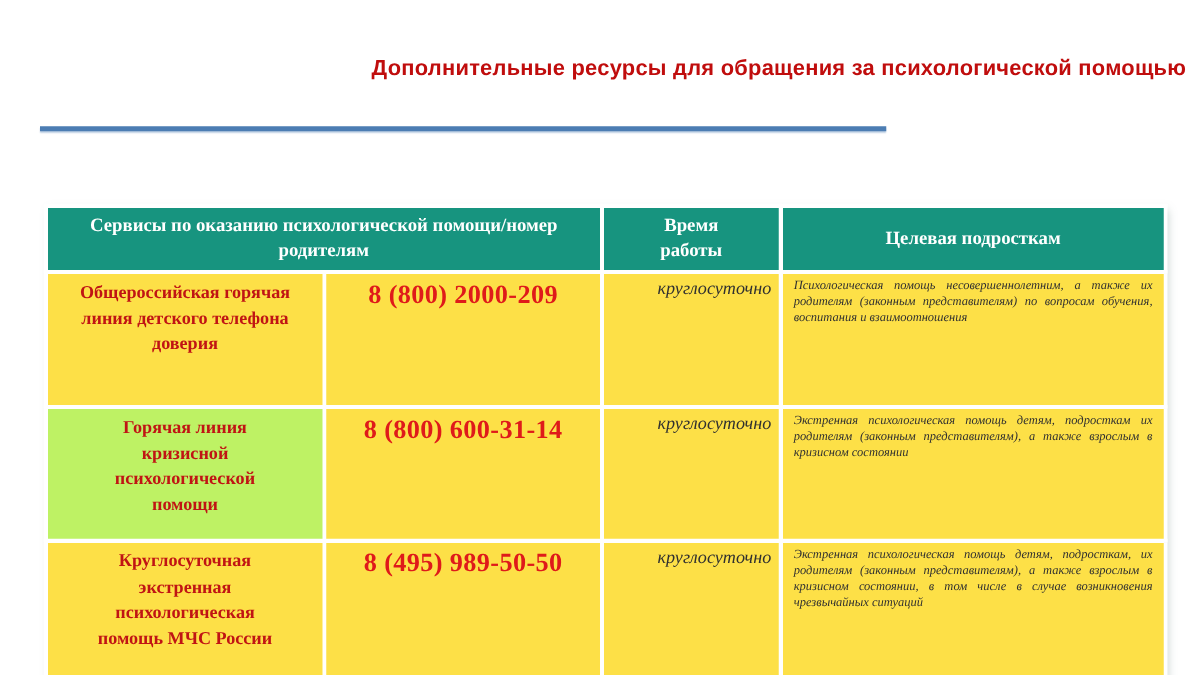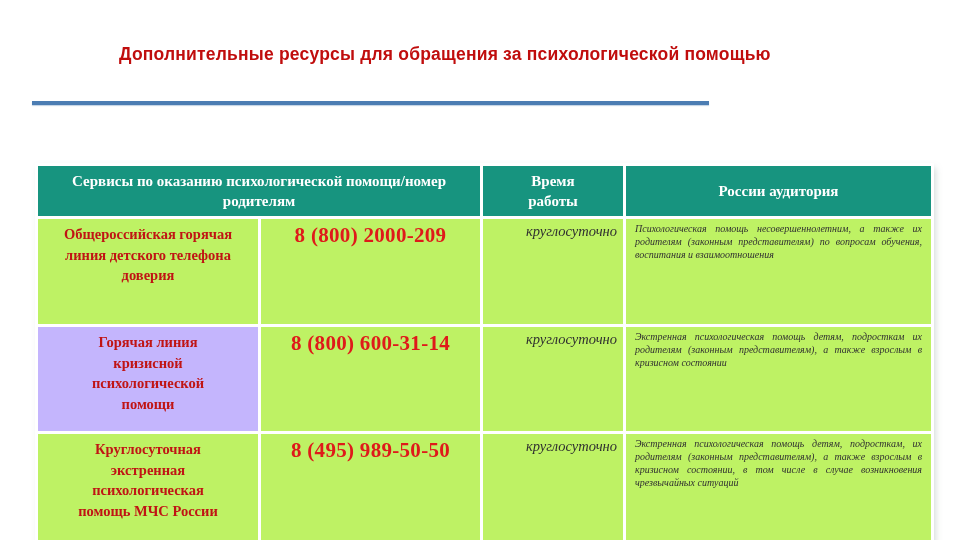--- a/index.html
+++ b/index.html
@@ -3,21 +3,21 @@
 <meta charset="utf-8">
 <style>
   html,body{margin:0;padding:0;}
   body{
     width:960px;height:540px;position:relative;overflow:hidden;
     background:#ffffff;
     font-family:"Liberation Serif", serif;
   }
   .slide-title{
     position:absolute;top:44px;left:119px;width:830px;
-    text-align:left;
+    text-align:right;
     font-family:"Liberation Sans", sans-serif;
     font-weight:bold;font-size:17.5px;letter-spacing:0.2px;
     color:#C00D0D;
   }
   .accent-line{
     position:absolute;left:32px;top:101px;width:677px;height:4px;
     background:#4C7DB3;
     box-shadow:0 1px 1px rgba(76,125,179,0.35);
   }
   .table-wrap{
@@ -34,28 +34,28 @@
   }
   table.res th{
     background:#17947F;color:#ffffff;
     font-weight:bold;font-size:15px;line-height:1.35;
     text-align:center;vertical-align:middle;
     padding:2px 28px;
     height:46px;
   }
   th.hours-h{padding:2px 6px;word-spacing:4px;}
   th.aud-h{padding:2px 10px;}
-  td{background:#bef264;}
+  td{background:#fde047;}
   td.service{
     color:#C01414;font-weight:bold;font-size:14.5px;line-height:1.42;
     text-align:center;padding:5px 10px;
   }
   td.service.narrow{padding:5px 40px;}
   td.service.narrow3{padding:5px 34px;}
-  td.service.lighter{background:#c4b5fd;}
+  td.service.lighter{background:#bef264;}
   td.phone{
     color:#DF1A1A;font-weight:bold;font-size:21px;letter-spacing:0.3px;
     text-align:center;padding-top:4px;
   }
   td.hours{
     font-style:italic;font-size:14.5px;color:#303030;
     padding:4px 6px 0 7px;text-align:right;
   }
   td.audience{
     font-style:italic;font-size:10px;color:#303030;line-height:1.3;
@@ -77,21 +77,21 @@
     <colgroup>
       <col style="width:223px">
       <col style="width:222px">
       <col style="width:143px">
       <col style="width:308px">
     </colgroup>
     <thead>
       <tr>
         <th colspan="2">Сервисы по оказанию психологической помощи/номер родителям</th>
         <th class="hours-h">Время работы</th>
-        <th class="aud-h">России аудитория</th>
+        <th class="aud-h">Целевая подросткам</th>
       </tr>
     </thead>
     <tbody>
       <tr class="r1">
         <td class="service">Общероссийская горячая линия детского телефона доверия</td>
         <td class="phone">8 (800) 2000-209</td>
         <td class="hours">круглосуточно</td>
         <td class="audience">Психологическая помощь несовершеннолетним, а также их родителям (законным представителям) по вопросам обучения, воспитания и взаимоотношения</td>
       </tr>
       <tr class="r2">

